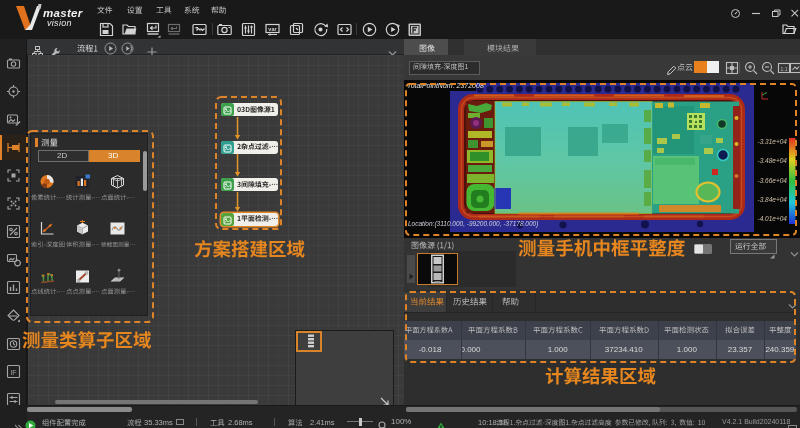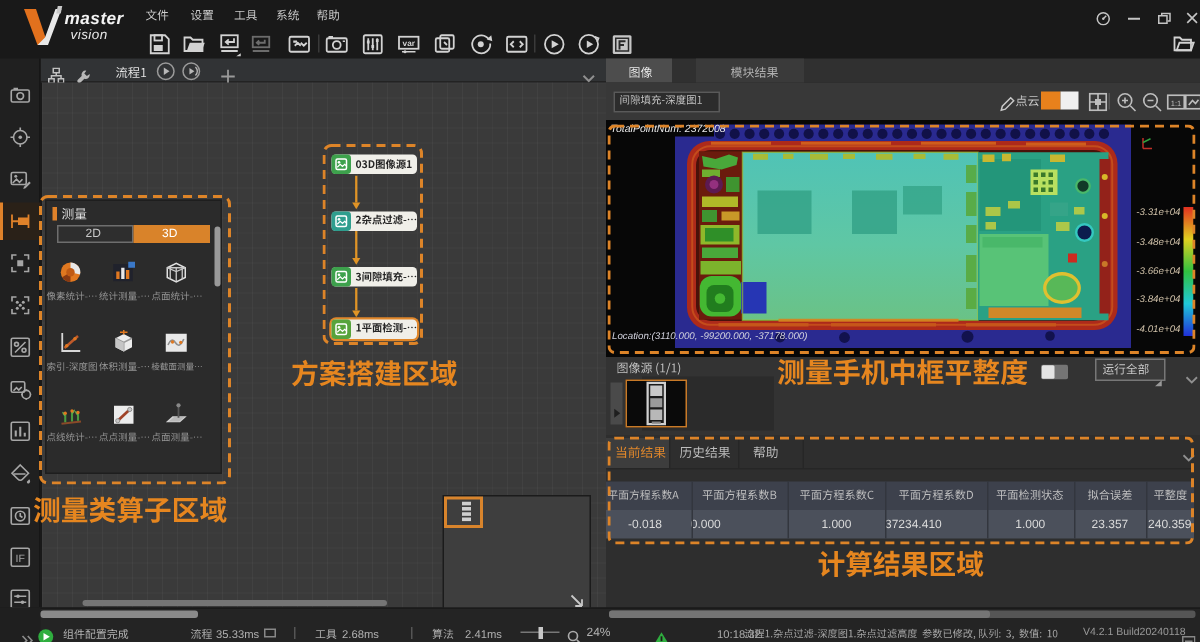--- a/index.html
+++ b/index.html
@@ -658,21 +658,21 @@
         <path transform="translate(1.0,7.7)" fill="#c2c2c2" d="M1.3 -4.7C1.6 -4.2 1.9 -3.4 2 -3L2.5 -3.2C2.4 -3.6 2.1 -4.3 1.8 -4.9ZM5.7 -4.9C5.5 -4.4 5.1 -3.6 4.8 -3.1L5.3 -3C5.6 -3.4 6 -4.1 6.3 -4.7ZM0.4 -2.6V-2H3.4V0.6H4V-2H7.1V-2.6H4V-5.2H6.7V-5.8H0.8V-5.2H3.4V-2.6Z M10.4 -2.5H12V-1.7H10.4ZM10.4 -3V-3.8H12V-3ZM10.4 -1.2H12V-0.3H10.4ZM7.9 -5.8V-5.3H10.8C10.8 -5 10.7 -4.6 10.6 -4.3H8.3V0.6H8.8V0.2H13.6V0.6H14.2V-4.3H11.2L11.5 -5.3H14.6V-5.8ZM8.8 -0.3V-3.8H9.9V-0.3ZM13.6 -0.3H12.5V-3.8H13.6Z M18.3 -6.1C18.5 -5.8 18.7 -5.3 18.8 -5H15.5V-4.5H17.6C17.5 -2.7 17.3 -0.8 15.3 0.2C15.5 0.3 15.7 0.5 15.8 0.6C17.2 -0.1 17.7 -1.4 18 -2.7H20.7C20.6 -1 20.4 -0.3 20.2 -0.1C20.1 -0 20 0 19.8 0C19.6 0 19.1 -0 18.6 -0.1C18.7 0.1 18.7 0.3 18.8 0.5C19.3 0.5 19.8 0.5 20 0.5C20.3 0.5 20.5 0.4 20.7 0.3C21 -0 21.1 -0.9 21.3 -3C21.3 -3.1 21.3 -3.3 21.3 -3.3H18.1C18.1 -3.7 18.1 -4.1 18.2 -4.5H22V-5H18.9L19.4 -5.2C19.3 -5.5 19.1 -6 18.8 -6.3Z M26.5 -5.5H28.8V-4.1H26.5ZM26 -6V-3.6H29.3V-6ZM25.9 -1.6V-1.1H27.3V-0.1H25.4V0.4H29.7V-0.1H27.9V-1.1H29.4V-1.6H27.9V-2.5H29.6V-3H25.7V-2.5H27.3V-1.6ZM25.2 -6.2C24.7 -5.9 23.7 -5.7 22.8 -5.6C22.9 -5.5 23 -5.3 23 -5.2C23.3 -5.2 23.7 -5.3 24.1 -5.3V-4.2H22.9V-3.7H24C23.7 -2.8 23.2 -1.8 22.7 -1.3C22.8 -1.2 22.9 -0.9 23 -0.8C23.4 -1.2 23.8 -2 24.1 -2.7V0.6H24.6V-2.6C24.9 -2.3 25.2 -1.9 25.3 -1.7L25.7 -2.2C25.5 -2.3 24.9 -3 24.6 -3.2V-3.7H25.6V-4.2H24.6V-5.5C25 -5.5 25.3 -5.6 25.6 -5.8Z M32.1 -1.7C31.7 -1.1 31.1 -0.6 30.5 -0.2C30.7 -0.1 30.9 0 31 0.1C31.6 -0.3 32.3 -0.9 32.7 -1.5ZM34.8 -1.4C35.4 -0.9 36.2 -0.3 36.5 0.2L37 -0.2C36.6 -0.6 35.8 -1.3 35.2 -1.7ZM35 -3.3C35.2 -3.1 35.4 -2.9 35.6 -2.7L32.3 -2.5C33.4 -3.1 34.6 -3.8 35.7 -4.6L35.2 -5C34.9 -4.6 34.4 -4.3 34 -4.1L32.2 -4C32.8 -4.4 33.3 -4.8 33.8 -5.4C34.8 -5.5 35.7 -5.6 36.4 -5.8L36 -6.2C34.8 -5.9 32.6 -5.7 30.8 -5.6C30.9 -5.5 30.9 -5.3 30.9 -5.2C31.6 -5.2 32.3 -5.2 33 -5.3C32.5 -4.8 32 -4.3 31.8 -4.2C31.5 -4 31.4 -3.9 31.2 -3.9C31.3 -3.8 31.4 -3.5 31.4 -3.4C31.5 -3.5 31.8 -3.5 33.3 -3.6C32.6 -3.2 32.1 -2.9 31.8 -2.8C31.4 -2.5 31 -2.4 30.8 -2.4C30.9 -2.2 30.9 -1.9 31 -1.8C31.2 -1.9 31.5 -2 33.5 -2.1V-0.1C33.5 -0.1 33.5 -0 33.4 -0C33.3 -0 32.9 -0 32.4 -0C32.5 0.1 32.6 0.4 32.6 0.5C33.2 0.5 33.5 0.5 33.8 0.4C34 0.3 34.1 0.2 34.1 -0.1V-2.2L36 -2.3C36.2 -2 36.4 -1.8 36.5 -1.6L36.9 -1.9C36.6 -2.3 36 -3 35.4 -3.6Z M40.8 -6.2C40.7 -5.9 40.4 -5.4 40.3 -5.2L40.6 -5C40.8 -5.2 41.1 -5.6 41.3 -5.9ZM38.2 -5.9C38.4 -5.6 38.6 -5.2 38.6 -5L39.1 -5.1C39 -5.4 38.8 -5.8 38.6 -6.1ZM40.6 -1.9C40.4 -1.6 40.2 -1.2 39.9 -0.9C39.6 -1.1 39.3 -1.2 39 -1.3C39.1 -1.5 39.2 -1.7 39.4 -1.9ZM38.3 -1.1C38.7 -1 39.1 -0.8 39.5 -0.6C39 -0.3 38.4 -0 37.8 0.1C37.9 0.2 38 0.4 38.1 0.5C38.8 0.4 39.4 0.1 39.9 -0.4C40.2 -0.2 40.4 -0.1 40.6 0L41 -0.3C40.8 -0.4 40.6 -0.6 40.3 -0.7C40.7 -1.1 41 -1.7 41.2 -2.3L40.9 -2.4L40.8 -2.4H39.6L39.8 -2.8L39.2 -2.9C39.2 -2.8 39.1 -2.6 39 -2.4H38V-1.9H38.8C38.7 -1.6 38.5 -1.4 38.3 -1.1ZM39.4 -6.3V-4.9H37.9V-4.4H39.3C38.9 -4 38.3 -3.5 37.8 -3.3C37.9 -3.2 38 -3 38.1 -2.8C38.6 -3.1 39.1 -3.5 39.4 -3.9V-3H40V-4C40.3 -3.8 40.8 -3.4 41 -3.3L41.3 -3.7C41.1 -3.8 40.4 -4.2 40.1 -4.4H41.5V-4.9H40V-6.3ZM42.2 -6.2C42 -4.9 41.7 -3.7 41.1 -2.9C41.2 -2.8 41.4 -2.6 41.5 -2.5C41.7 -2.8 41.9 -3.1 42 -3.5C42.2 -2.8 42.4 -2.1 42.7 -1.5C42.3 -0.8 41.7 -0.2 40.9 0.2C41 0.3 41.1 0.5 41.2 0.6C42 0.2 42.5 -0.3 43 -1C43.4 -0.3 43.8 0.2 44.4 0.5C44.5 0.4 44.7 0.2 44.8 0.1C44.2 -0.2 43.7 -0.8 43.3 -1.5C43.7 -2.3 43.9 -3.2 44.1 -4.3H44.6V-4.8H42.5C42.6 -5.3 42.7 -5.7 42.7 -6.2ZM43.6 -4.3C43.4 -3.5 43.3 -2.7 43 -2.1C42.7 -2.7 42.5 -3.5 42.4 -4.3Z M47.8 0.1C48.5 0.1 49.1 -0.2 49.5 -0.7L49.1 -1.1C48.8 -0.7 48.4 -0.5 47.9 -0.5C46.8 -0.5 46.1 -1.4 46.1 -2.8C46.1 -4.1 46.8 -5 47.9 -5C48.4 -5 48.7 -4.8 49 -4.5L49.4 -4.9C49.1 -5.3 48.5 -5.6 47.9 -5.6C46.5 -5.6 45.4 -4.5 45.4 -2.7C45.4 -1 46.5 0.1 47.8 0.1Z"></path>
       </svg>
     </div>
 <div class="abs" style="left:525.3px;top:344.5px;width:64.70000000000005px;text-align:center;font-size:8px;color:#dadada">1.000</div>
 <div class="abs" style="left:525.3px;top:320.5px;width:1px;height:38px;background:#33363e"></div>
 <div class="abs" style="left:590px;top:324.5px;width:67.5px;line-height:0;font-size:0;display:flex;justify-content:center;overflow:hidden">
       <svg style="" width="52.2" height="9.6" viewBox="0 0 52.2 9.6">
         <path transform="translate(1.0,7.7)" fill="#c2c2c2" d="M1.3 -4.7C1.6 -4.2 1.9 -3.4 2 -3L2.5 -3.2C2.4 -3.6 2.1 -4.3 1.8 -4.9ZM5.7 -4.9C5.5 -4.4 5.1 -3.6 4.8 -3.1L5.3 -3C5.6 -3.4 6 -4.1 6.3 -4.7ZM0.4 -2.6V-2H3.4V0.6H4V-2H7.1V-2.6H4V-5.2H6.7V-5.8H0.8V-5.2H3.4V-2.6Z M10.4 -2.5H12V-1.7H10.4ZM10.4 -3V-3.8H12V-3ZM10.4 -1.2H12V-0.3H10.4ZM7.9 -5.8V-5.3H10.8C10.8 -5 10.7 -4.6 10.6 -4.3H8.3V0.6H8.8V0.2H13.6V0.6H14.2V-4.3H11.2L11.5 -5.3H14.6V-5.8ZM8.8 -0.3V-3.8H9.9V-0.3ZM13.6 -0.3H12.5V-3.8H13.6Z M18.3 -6.1C18.5 -5.8 18.7 -5.3 18.8 -5H15.5V-4.5H17.6C17.5 -2.7 17.3 -0.8 15.3 0.2C15.5 0.3 15.7 0.5 15.8 0.6C17.2 -0.1 17.7 -1.4 18 -2.7H20.7C20.6 -1 20.4 -0.3 20.2 -0.1C20.1 -0 20 0 19.8 0C19.6 0 19.1 -0 18.6 -0.1C18.7 0.1 18.7 0.3 18.8 0.5C19.3 0.5 19.8 0.5 20 0.5C20.3 0.5 20.5 0.4 20.7 0.3C21 -0 21.1 -0.9 21.3 -3C21.3 -3.1 21.3 -3.3 21.3 -3.3H18.1C18.1 -3.7 18.1 -4.1 18.2 -4.5H22V-5H18.9L19.4 -5.2C19.3 -5.5 19.1 -6 18.8 -6.3Z M26.5 -5.5H28.8V-4.1H26.5ZM26 -6V-3.6H29.3V-6ZM25.9 -1.6V-1.1H27.3V-0.1H25.4V0.4H29.7V-0.1H27.9V-1.1H29.4V-1.6H27.9V-2.5H29.6V-3H25.7V-2.5H27.3V-1.6ZM25.2 -6.2C24.7 -5.9 23.7 -5.7 22.8 -5.6C22.9 -5.5 23 -5.3 23 -5.2C23.3 -5.2 23.7 -5.3 24.1 -5.3V-4.2H22.9V-3.7H24C23.7 -2.8 23.2 -1.8 22.7 -1.3C22.8 -1.2 22.9 -0.9 23 -0.8C23.4 -1.2 23.8 -2 24.1 -2.7V0.6H24.6V-2.6C24.9 -2.3 25.2 -1.9 25.3 -1.7L25.7 -2.2C25.5 -2.3 24.9 -3 24.6 -3.2V-3.7H25.6V-4.2H24.6V-5.5C25 -5.5 25.3 -5.6 25.6 -5.8Z M32.1 -1.7C31.7 -1.1 31.1 -0.6 30.5 -0.2C30.7 -0.1 30.9 0 31 0.1C31.6 -0.3 32.3 -0.9 32.7 -1.5ZM34.8 -1.4C35.4 -0.9 36.2 -0.3 36.5 0.2L37 -0.2C36.6 -0.6 35.8 -1.3 35.2 -1.7ZM35 -3.3C35.2 -3.1 35.4 -2.9 35.6 -2.7L32.3 -2.5C33.4 -3.1 34.6 -3.8 35.7 -4.6L35.2 -5C34.9 -4.6 34.4 -4.3 34 -4.1L32.2 -4C32.8 -4.4 33.3 -4.8 33.8 -5.4C34.8 -5.5 35.7 -5.6 36.4 -5.8L36 -6.2C34.8 -5.9 32.6 -5.7 30.8 -5.6C30.9 -5.5 30.9 -5.3 30.9 -5.2C31.6 -5.2 32.3 -5.2 33 -5.3C32.5 -4.8 32 -4.3 31.8 -4.2C31.5 -4 31.4 -3.9 31.2 -3.9C31.3 -3.8 31.4 -3.5 31.4 -3.4C31.5 -3.5 31.8 -3.5 33.3 -3.6C32.6 -3.2 32.1 -2.9 31.8 -2.8C31.4 -2.5 31 -2.4 30.8 -2.4C30.9 -2.2 30.9 -1.9 31 -1.8C31.2 -1.9 31.5 -2 33.5 -2.1V-0.1C33.5 -0.1 33.5 -0 33.4 -0C33.3 -0 32.9 -0 32.4 -0C32.5 0.1 32.6 0.4 32.6 0.5C33.2 0.5 33.5 0.5 33.8 0.4C34 0.3 34.1 0.2 34.1 -0.1V-2.2L36 -2.3C36.2 -2 36.4 -1.8 36.5 -1.6L36.9 -1.9C36.6 -2.3 36 -3 35.4 -3.6Z M40.8 -6.2C40.7 -5.9 40.4 -5.4 40.3 -5.2L40.6 -5C40.8 -5.2 41.1 -5.6 41.3 -5.9ZM38.2 -5.9C38.4 -5.6 38.6 -5.2 38.6 -5L39.1 -5.1C39 -5.4 38.8 -5.8 38.6 -6.1ZM40.6 -1.9C40.4 -1.6 40.2 -1.2 39.9 -0.9C39.6 -1.1 39.3 -1.2 39 -1.3C39.1 -1.5 39.2 -1.7 39.4 -1.9ZM38.3 -1.1C38.7 -1 39.1 -0.8 39.5 -0.6C39 -0.3 38.4 -0 37.8 0.1C37.9 0.2 38 0.4 38.1 0.5C38.8 0.4 39.4 0.1 39.9 -0.4C40.2 -0.2 40.4 -0.1 40.6 0L41 -0.3C40.8 -0.4 40.6 -0.6 40.3 -0.7C40.7 -1.1 41 -1.7 41.2 -2.3L40.9 -2.4L40.8 -2.4H39.6L39.8 -2.8L39.2 -2.9C39.2 -2.8 39.1 -2.6 39 -2.4H38V-1.9H38.8C38.7 -1.6 38.5 -1.4 38.3 -1.1ZM39.4 -6.3V-4.9H37.9V-4.4H39.3C38.9 -4 38.3 -3.5 37.8 -3.3C37.9 -3.2 38 -3 38.1 -2.8C38.6 -3.1 39.1 -3.5 39.4 -3.9V-3H40V-4C40.3 -3.8 40.8 -3.4 41 -3.3L41.3 -3.7C41.1 -3.8 40.4 -4.2 40.1 -4.4H41.5V-4.9H40V-6.3ZM42.2 -6.2C42 -4.9 41.7 -3.7 41.1 -2.9C41.2 -2.8 41.4 -2.6 41.5 -2.5C41.7 -2.8 41.9 -3.1 42 -3.5C42.2 -2.8 42.4 -2.1 42.7 -1.5C42.3 -0.8 41.7 -0.2 40.9 0.2C41 0.3 41.1 0.5 41.2 0.6C42 0.2 42.5 -0.3 43 -1C43.4 -0.3 43.8 0.2 44.4 0.5C44.5 0.4 44.7 0.2 44.8 0.1C44.2 -0.2 43.7 -0.8 43.3 -1.5C43.7 -2.3 43.9 -3.2 44.1 -4.3H44.6V-4.8H42.5C42.6 -5.3 42.7 -5.7 42.7 -6.2ZM43.6 -4.3C43.4 -3.5 43.3 -2.7 43 -2.1C42.7 -2.7 42.5 -3.5 42.4 -4.3Z M45.8 0H47.2C48.8 0 49.7 -1 49.7 -2.8C49.7 -4.5 48.8 -5.5 47.1 -5.5H45.8ZM46.4 -0.6V-4.9H47.1C48.4 -4.9 49 -4.2 49 -2.8C49 -1.4 48.4 -0.6 47.1 -0.6Z"></path>
       </svg>
     </div>
-<div class="abs" style="left:590px;top:344.5px;width:67.5px;text-align:left;font-size:8px;color:#dadada">37234.410</div>
+<div class="abs" style="left:590px;top:344.5px;width:67.5px;text-align:center;font-size:8px;color:#dadada">37234.410</div>
 <div class="abs" style="left:590.0px;top:320.5px;width:1px;height:38px;background:#33363e"></div>
 <div class="abs" style="left:657.5px;top:324.5px;width:58.700000000000045px;line-height:0;font-size:0;display:flex;justify-content:center;overflow:hidden">
       <svg style="" width="47.0" height="9.6" viewBox="0 0 47.0 9.6">
         <path transform="translate(1.0,7.7)" fill="#c2c2c2" d="M1.3 -4.7C1.6 -4.2 1.9 -3.4 2 -3L2.5 -3.2C2.4 -3.6 2.1 -4.3 1.8 -4.9ZM5.7 -4.9C5.5 -4.4 5.1 -3.6 4.8 -3.1L5.3 -3C5.6 -3.4 6 -4.1 6.3 -4.7ZM0.4 -2.6V-2H3.4V0.6H4V-2H7.1V-2.6H4V-5.2H6.7V-5.8H0.8V-5.2H3.4V-2.6Z M10.4 -2.5H12V-1.7H10.4ZM10.4 -3V-3.8H12V-3ZM10.4 -1.2H12V-0.3H10.4ZM7.9 -5.8V-5.3H10.8C10.8 -5 10.7 -4.6 10.6 -4.3H8.3V0.6H8.8V0.2H13.6V0.6H14.2V-4.3H11.2L11.5 -5.3H14.6V-5.8ZM8.8 -0.3V-3.8H9.9V-0.3ZM13.6 -0.3H12.5V-3.8H13.6Z M18.5 -4V-3.5H21.1V-4ZM18 -2.7C18.2 -2.1 18.4 -1.3 18.5 -0.8L18.9 -1C18.9 -1.5 18.6 -2.2 18.4 -2.8ZM19.4 -2.9C19.6 -2.3 19.7 -1.6 19.7 -1.1L20.2 -1.1C20.2 -1.6 20 -2.4 19.9 -2.9ZM16.3 -6.3V-4.9H15.4V-4.3H16.3C16.1 -3.4 15.7 -2.2 15.2 -1.6C15.3 -1.4 15.5 -1.2 15.5 -1C15.8 -1.5 16.1 -2.2 16.3 -3V0.6H16.9V-3.3C17.1 -2.9 17.3 -2.5 17.4 -2.3L17.7 -2.7C17.6 -2.9 17 -3.8 16.9 -4V-4.3H17.6V-4.9H16.9V-6.3ZM19.7 -6.4C19.2 -5.3 18.3 -4.3 17.3 -3.8C17.4 -3.7 17.6 -3.4 17.7 -3.3C18.4 -3.8 19.2 -4.6 19.8 -5.4C20.3 -4.7 21.2 -3.9 22 -3.4C22 -3.5 22.1 -3.8 22.2 -3.9C21.5 -4.3 20.5 -5.2 20 -5.9L20.2 -6.2ZM17.6 -0.3V0.2H22V-0.3H20.7C21 -1 21.5 -2 21.8 -2.8L21.3 -2.9C21.1 -2.1 20.6 -1 20.2 -0.3Z M26.1 -0.7C26.5 -0.3 27 0.2 27.2 0.5L27.5 0.3C27.3 -0 26.9 -0.5 26.5 -0.9ZM24.8 -5.9V-1.2H25.3V-5.4H26.9V-1.2H27.4V-5.9ZM29 -6.2V-0.1C29 0.1 29 0.1 28.9 0.1C28.7 0.1 28.4 0.1 28 0.1C28.1 0.2 28.1 0.4 28.2 0.6C28.7 0.6 29 0.6 29.2 0.5C29.4 0.4 29.5 0.3 29.5 -0.1V-6.2ZM28 -5.6V-1.1H28.4V-5.6ZM25.8 -4.9V-2.2C25.8 -1.3 25.7 -0.4 24.4 0.2C24.5 0.3 24.7 0.5 24.7 0.6C26.1 -0.1 26.3 -1.2 26.3 -2.2V-4.9ZM23.1 -5.8C23.5 -5.6 24.1 -5.2 24.3 -5L24.7 -5.4C24.4 -5.7 23.9 -6 23.4 -6.2ZM22.8 -3.8C23.2 -3.6 23.7 -3.2 24 -3L24.4 -3.4C24.1 -3.7 23.5 -4 23.1 -4.2ZM22.9 0.2 23.4 0.5C23.8 -0.2 24.1 -1.1 24.4 -1.9L24 -2.2C23.7 -1.3 23.2 -0.4 22.9 0.2Z M35.6 -5.8C35.9 -5.4 36.3 -4.8 36.5 -4.5L36.9 -4.8C36.7 -5.1 36.3 -5.6 36 -6ZM30.4 -5.1C30.7 -4.6 31.1 -4 31.3 -3.6L31.8 -4C31.6 -4.3 31.2 -4.9 30.8 -5.3ZM34.4 -6.3V-4.5L34.4 -4.1H32.7V-3.5H34.4C34.3 -2.3 33.8 -0.9 32.5 0.2C32.6 0.3 32.8 0.5 32.9 0.6C34 -0.4 34.6 -1.5 34.8 -2.6C35.2 -1.2 35.9 -0 36.9 0.6C37 0.4 37.2 0.2 37.3 0.1C36.1 -0.5 35.4 -1.9 35.1 -3.5H37.1V-4.1H35L35 -4.5V-6.3ZM30.2 -1.5 30.6 -1C31 -1.3 31.4 -1.8 31.9 -2.2V0.6H32.4V-6.3H31.9V-2.9C31.3 -2.3 30.6 -1.8 30.2 -1.5Z M40.4 -3.1C40.8 -2.8 41.3 -2.4 41.6 -2.1L42.1 -2.5C41.8 -2.8 41.3 -3.1 40.8 -3.4ZM39.5 -1.8V-0.3C39.5 0.3 39.8 0.4 40.6 0.4C40.8 0.4 42.2 0.4 42.4 0.4C43.1 0.4 43.3 0.2 43.4 -0.7C43.2 -0.8 43 -0.9 42.8 -1C42.8 -0.2 42.7 -0.1 42.3 -0.1C42 -0.1 40.9 -0.1 40.6 -0.1C40.2 -0.1 40.1 -0.1 40.1 -0.3V-1.8ZM40.6 -2C41 -1.6 41.5 -1 41.8 -0.7L42.2 -1C42 -1.3 41.4 -1.9 41 -2.2ZM43.1 -1.8C43.5 -1.1 43.9 -0.3 44 0.3L44.5 0.1C44.4 -0.5 44 -1.3 43.6 -1.9ZM38.7 -1.8C38.5 -1.2 38.2 -0.4 37.9 0L38.4 0.3C38.7 -0.2 39 -1 39.2 -1.6ZM41 -6.3C41 -6 40.9 -5.6 40.8 -5.2H37.9V-4.7H40.7C40.3 -3.7 39.6 -2.9 37.8 -2.5C38 -2.4 38.1 -2.2 38.2 -2C40.1 -2.5 40.9 -3.5 41.3 -4.7C41.8 -3.4 42.8 -2.5 44.3 -2.1C44.4 -2.2 44.5 -2.4 44.7 -2.6C43.3 -2.9 42.4 -3.6 41.9 -4.7H44.6V-5.2H41.4C41.5 -5.6 41.5 -6 41.6 -6.3Z"></path>
       </svg>
     </div>
 <div class="abs" style="left:657.5px;top:344.5px;width:58.700000000000045px;text-align:center;font-size:8px;color:#dadada">1.000</div>
 <div class="abs" style="left:657.5px;top:320.5px;width:1px;height:38px;background:#33363e"></div>
 <div class="abs" style="left:716.2px;top:324.5px;width:47.5px;line-height:0;font-size:0;display:flex;justify-content:center;overflow:hidden">
       <svg style="" width="32.0" height="9.6" viewBox="0 0 32.0 9.6">
@@ -723,21 +723,21 @@
 <div style="position:absolute;left:287px;top:417.8px;line-height:0;font-size:0;"><svg style="" width="16.6" height="9.3" viewBox="0 0 16.6 9.3">
         <path transform="translate(1.0,7.4)" fill="#b0b0b0" d="M1.8 -3.3H5.6V-2.9H1.8ZM1.8 -2.6H5.6V-2.1H1.8ZM1.8 -4.1H5.6V-3.7H1.8ZM4.2 -6.2C4 -5.6 3.6 -5.1 3.2 -4.7C3.3 -4.7 3.5 -4.6 3.6 -4.5H2.2L2.6 -4.6C2.5 -4.8 2.4 -5 2.3 -5.1H3.6V-5.6H1.6C1.7 -5.7 1.8 -5.9 1.8 -6L1.3 -6.2C1.1 -5.6 0.7 -5 0.3 -4.7C0.4 -4.6 0.6 -4.4 0.7 -4.4C0.9 -4.6 1.2 -4.8 1.4 -5.1H1.7C1.9 -4.9 2 -4.7 2.1 -4.5H1.3V-1.7H2.3V-1.3L2.3 -1.1H0.4V-0.7H2.1C1.9 -0.4 1.4 -0 0.5 0.2C0.6 0.3 0.8 0.5 0.9 0.6C2 0.3 2.5 -0.2 2.7 -0.7H4.7V0.6H5.2V-0.7H6.9V-1.1H5.2V-1.7H6.1V-4.5H5.4L5.8 -4.7C5.7 -4.8 5.6 -5 5.5 -5.1H6.9V-5.6H4.5C4.6 -5.7 4.7 -5.9 4.7 -6ZM4.7 -1.1H2.8L2.8 -1.3V-1.7H4.7ZM3.7 -4.5C3.9 -4.7 4.1 -4.9 4.3 -5.1H4.8C5 -4.9 5.2 -4.7 5.3 -4.5Z M8 -5.7C8.5 -5.4 9.1 -5.1 9.4 -4.8L9.7 -5.3C9.4 -5.5 8.8 -5.9 8.3 -6.1ZM7.6 -3.7C8.1 -3.5 8.7 -3.1 9 -2.9L9.3 -3.3C9 -3.6 8.4 -3.9 7.9 -4.1ZM7.9 0.1 8.3 0.5C8.7 -0.2 9.3 -1.1 9.6 -1.9L9.2 -2.2C8.8 -1.4 8.2 -0.4 7.9 0.1ZM10.1 0.3C10.3 0.2 10.6 0.2 13.4 -0.2C13.5 0.1 13.6 0.4 13.7 0.6L14.2 0.3C14 -0.2 13.4 -1.1 12.9 -1.8L12.4 -1.5C12.7 -1.3 12.9 -0.9 13.1 -0.6L10.8 -0.3C11.2 -1 11.7 -1.7 12.1 -2.5H14.1V-3H12.2V-4.4H13.8V-4.9H12.2V-6.1H11.7V-4.9H10.1V-4.4H11.7V-3H9.8V-2.5H11.4C11 -1.7 10.6 -0.9 10.4 -0.7C10.2 -0.4 10.1 -0.3 9.9 -0.2C10 -0.1 10.1 0.2 10.1 0.3Z"></path>
       </svg></div>
 <div class="abs" style="left:310px;top:417.5px;font-size:7.5px;color:#b0b0b0">2.41ms</div>
 <div class="abs" style="left:347px;top:420.5px;width:26px;height:1.5px;background:#777"></div>
 <div class="abs" style="left:358.5px;top:417.5px;width:3px;height:8px;background:#c8c8c8"></div>
 <div class="abs" style="left:378px;top:416.5px"><svg width="10" height="10" viewBox="0 0 10 10">
         <circle cx="4" cy="4" r="3" stroke="#aaa" fill="none" stroke-width="1.1"></circle>
         <path d="M6.5 6.5L9 9" stroke="#aaa" stroke-width="1.1"></path>
       </svg></div>
-<div class="abs" style="left:391px;top:417px;font-size:8px;color:#b0b0b0">24%</div>
+<div class="abs" style="left:391px;top:417px;font-size:8px;color:#b0b0b0">100%</div>
 <div class="abs" style="left:435px;top:417.5px"><svg width="12" height="10" viewBox="0 0 12 10">
         <polygon points="6,0.5 11.5,9.5 0.5,9.5" fill="#2fae3f"></polygon>
         <rect x="5.4" y="3.2" width="1.2" height="3.2" fill="#1a1a1a"></rect>
         <rect x="5.4" y="7.2" width="1.2" height="1.2" fill="#1a1a1a"></rect>
       </svg></div>
 <div class="abs" style="left:478px;top:417.5px;font-size:7.5px;color:#aaa">10:18:32</div>
 <div style="position:absolute;left:495px;top:417.8px;line-height:0;font-size:0;"><svg style="" width="211.5" height="8.7" viewBox="0 0 211.5 8.7">
         <path transform="translate(1.0,6.9)" fill="#a8a8a8" d="M3.9 -2.5V0.3H4.4V-2.5ZM2.7 -2.5V-1.8C2.7 -1.1 2.6 -0.4 1.8 0.2C1.9 0.3 2.1 0.4 2.2 0.5C3.1 -0.1 3.2 -1 3.2 -1.7V-2.5ZM5.1 -2.5V-0.3C5.1 0.1 5.2 0.2 5.3 0.3C5.4 0.4 5.5 0.4 5.6 0.4C5.7 0.4 5.9 0.4 6 0.4C6.1 0.4 6.2 0.4 6.3 0.4C6.4 0.3 6.5 0.2 6.5 0.1C6.5 -0 6.5 -0.4 6.6 -0.7C6.4 -0.7 6.3 -0.8 6.2 -0.9C6.2 -0.6 6.2 -0.3 6.2 -0.2C6.2 -0.1 6.1 -0 6.1 -0C6.1 0 6 0 5.9 0C5.9 0 5.8 0 5.8 0C5.7 0 5.7 0 5.7 -0C5.6 -0 5.6 -0.1 5.6 -0.3V-2.5ZM0.6 -5.3C1 -5 1.5 -4.7 1.7 -4.4L2 -4.8C1.8 -5 1.3 -5.4 0.9 -5.6ZM0.3 -3.4C0.7 -3.2 1.2 -2.9 1.5 -2.6L1.8 -3.1C1.5 -3.3 1 -3.6 0.5 -3.8ZM0.4 0.1 0.9 0.5C1.3 -0.2 1.7 -1 2.1 -1.7L1.7 -2.1C1.3 -1.3 0.8 -0.4 0.4 0.1ZM3.8 -5.6C3.9 -5.4 4 -5.1 4.1 -4.8H2.2V-4.4H3.5C3.2 -4 2.8 -3.5 2.7 -3.4C2.6 -3.3 2.4 -3.2 2.2 -3.2C2.3 -3.1 2.4 -2.8 2.4 -2.7C2.6 -2.8 2.9 -2.8 5.7 -3C5.8 -2.8 5.9 -2.7 6 -2.5L6.4 -2.8C6.2 -3.2 5.7 -3.8 5.2 -4.3L4.9 -4C5 -3.8 5.2 -3.6 5.4 -3.4L3.2 -3.3C3.5 -3.6 3.8 -4 4.1 -4.4H6.4V-4.8H4.6C4.5 -5.1 4.4 -5.4 4.3 -5.7Z M10.4 -5H12.5V-3.7H10.4ZM9.9 -5.4V-3.3H13V-5.4ZM9.8 -1.4V-1H11.2V-0.1H9.4V0.4H13.3V-0.1H11.7V-1H13V-1.4H11.7V-2.2H13.2V-2.7H9.7V-2.2H11.2V-1.4ZM9.3 -5.6C8.8 -5.4 7.9 -5.2 7.1 -5.1C7.2 -5 7.2 -4.8 7.2 -4.7C7.6 -4.7 7.9 -4.8 8.2 -4.8V-3.8H7.1V-3.3H8.2C7.9 -2.5 7.4 -1.7 7 -1.2C7.1 -1 7.2 -0.8 7.3 -0.7C7.6 -1.1 8 -1.8 8.2 -2.5V0.5H8.7V-2.4C9 -2.1 9.2 -1.7 9.4 -1.6L9.7 -2C9.5 -2.1 8.9 -2.7 8.7 -2.9V-3.3H9.6V-3.8H8.7V-5C9.1 -5 9.4 -5.1 9.6 -5.2Z M14.2 0H16.9V-0.5H15.9V-5H15.5C15.2 -4.8 14.9 -4.7 14.4 -4.6V-4.2H15.3V-0.5H14.2Z M18.3 0.1C18.6 0.1 18.8 -0.1 18.8 -0.4C18.8 -0.7 18.6 -0.9 18.3 -0.9C18.1 -0.9 17.9 -0.7 17.9 -0.4C17.9 -0.1 18.1 0.1 18.3 0.1Z M21.1 -1.4C20.7 -0.9 20.2 -0.5 19.7 -0.2C19.8 -0.1 20 0.1 20.1 0.2C20.6 -0.2 21.2 -0.7 21.6 -1.3ZM23.6 -1.2C24.1 -0.8 24.6 -0.3 24.9 0.1L25.4 -0.1C25.1 -0.5 24.5 -1.1 24 -1.4ZM21.9 -5.7C21.9 -5.4 21.8 -5.2 21.8 -4.9H20V-4.4H21.6C21.3 -3.8 20.7 -3.3 19.6 -3C19.7 -2.9 19.8 -2.7 19.9 -2.6C21.2 -2.9 21.8 -3.6 22.1 -4.4H23.7V-3.5C23.7 -2.9 23.8 -2.8 24.3 -2.8C24.4 -2.8 25 -2.8 25.1 -2.8C25.5 -2.8 25.7 -3 25.7 -3.9C25.6 -3.9 25.4 -4 25.3 -4.1C25.3 -3.4 25.2 -3.3 25 -3.3C24.9 -3.3 24.5 -3.3 24.4 -3.3C24.2 -3.3 24.2 -3.3 24.2 -3.5V-4.9H22.3C22.3 -5.2 22.4 -5.4 22.4 -5.7ZM19.7 -2.3V-1.8H22.4V-0.1C22.4 0 22.3 0 22.2 0C22.1 0.1 21.7 0.1 21.4 0C21.4 0.2 21.5 0.4 21.5 0.5C22.1 0.5 22.4 0.5 22.6 0.4C22.8 0.4 22.9 0.2 22.9 -0.1V-1.8H25.6V-2.3H22.9V-2.9H22.4V-2.3Z M27.7 -3.2H31.2V-1.9H27.7ZM28.4 -0.9C28.5 -0.4 28.5 0.1 28.5 0.5L29 0.4C29 0.1 29 -0.5 28.9 -0.9ZM29.8 -0.9C30 -0.4 30.2 0.1 30.3 0.5L30.8 0.3C30.7 0 30.5 -0.6 30.2 -1ZM31.2 -0.9C31.5 -0.5 31.9 0.1 32 0.5L32.5 0.3C32.4 -0.1 32 -0.7 31.6 -1.1ZM27.3 -1.1C27.1 -0.6 26.7 0 26.3 0.3L26.8 0.5C27.2 0.2 27.5 -0.4 27.8 -0.9ZM27.2 -3.6V-1.5H31.7V-3.6H29.7V-4.5H32.3V-5H29.7V-5.7H29.2V-3.6Z M33.4 -5.3C33.8 -4.9 34.2 -4.4 34.4 -4.1L34.8 -4.4C34.6 -4.7 34.2 -5.2 33.8 -5.5ZM35.5 -3.2C35.8 -2.8 36.2 -2.2 36.4 -1.9L36.8 -2.1C36.6 -2.5 36.2 -3.1 35.9 -3.5ZM34.6 -3.2H33.2V-2.7H34.1V-0.9C33.8 -0.8 33.5 -0.5 33.1 -0.1L33.5 0.4C33.8 -0.1 34.1 -0.5 34.4 -0.5C34.5 -0.5 34.7 -0.3 35 -0.1C35.5 0.2 36.1 0.3 36.9 0.3C37.6 0.3 38.8 0.3 39.3 0.2C39.3 0.1 39.4 -0.2 39.4 -0.3C38.8 -0.3 37.7 -0.2 36.9 -0.2C36.2 -0.2 35.6 -0.2 35.1 -0.5C34.9 -0.7 34.8 -0.8 34.6 -0.9ZM37.8 -5.7V-4.5H35.1V-4H37.8V-1.3C37.8 -1.2 37.7 -1.1 37.6 -1.1C37.4 -1.1 37 -1.1 36.5 -1.2C36.5 -1 36.6 -0.8 36.7 -0.6C37.3 -0.6 37.7 -0.6 37.9 -0.7C38.2 -0.8 38.3 -1 38.3 -1.3V-4H39.2V-4.5H38.3V-5.7Z M43.3 -1.3V-0.1C43.3 0.3 43.4 0.4 43.9 0.4C44 0.4 44.8 0.4 44.9 0.4C45.3 0.4 45.5 0.2 45.5 -0.5C45.4 -0.5 45.2 -0.6 45.1 -0.7C45.1 -0 45.1 0.1 44.8 0.1C44.7 0.1 44.1 0.1 44 0.1C43.7 0.1 43.7 0 43.7 -0.1V-1.3ZM42.7 -1.3C42.6 -0.9 42.4 -0.3 42.2 0.1L42.5 0.2C42.8 -0.1 42.9 -0.8 43.1 -1.2ZM43.9 -1.6C44.1 -1.3 44.4 -0.9 44.5 -0.6L44.9 -0.8C44.7 -1.1 44.4 -1.5 44.2 -1.8ZM45.1 -1.3C45.5 -0.9 45.8 -0.3 45.9 0.1L46.2 -0C46.1 -0.4 45.8 -1 45.5 -1.5ZM40.3 -5.2C40.6 -5 41.1 -4.6 41.3 -4.4L41.6 -4.7C41.4 -5 40.9 -5.3 40.6 -5.5ZM39.9 -3.4C40.3 -3.2 40.8 -2.9 41.1 -2.7L41.4 -3C41.1 -3.2 40.6 -3.5 40.2 -3.7ZM40.1 0.1 40.5 0.3C40.8 -0.3 41.2 -1.1 41.5 -1.8L41.1 -2C40.8 -1.3 40.4 -0.4 40.1 0.1ZM41.9 -4.4V-3C41.9 -2 41.8 -0.7 41.2 0.3C41.3 0.3 41.5 0.5 41.6 0.6C42.2 -0.5 42.4 -2 42.4 -3V-4H45.6C45.5 -3.8 45.4 -3.5 45.3 -3.4L45.7 -3.3C45.9 -3.5 46 -4 46.2 -4.4L45.9 -4.4L45.8 -4.4H44V-4.9H45.9V-5.2H44V-5.7H43.5V-4.4ZM43.3 -3.9V-3.3L42.6 -3.3L42.6 -2.9L43.3 -2.9V-2.7C43.3 -2.2 43.5 -2.1 44.1 -2.1C44.2 -2.1 45.1 -2.1 45.2 -2.1C45.7 -2.1 45.8 -2.3 45.9 -2.9C45.7 -2.9 45.6 -2.9 45.5 -3C45.4 -2.6 45.4 -2.5 45.2 -2.5C45 -2.5 44.3 -2.5 44.1 -2.5C43.8 -2.5 43.8 -2.5 43.8 -2.7V-3L45.1 -3.1L45 -3.5L43.8 -3.4V-3.9Z M46.8 -1.7H48.5V-2.1H46.8Z M51.1 -5.3V-4.1H51.5V-4.9H54.6V-4.1H55.1V-5.3ZM52.3 -4.4C52 -3.9 51.5 -3.5 51 -3.1C51.1 -3.1 51.3 -2.9 51.4 -2.8C51.9 -3.1 52.4 -3.7 52.7 -4.3ZM53.3 -4.2C53.8 -3.8 54.4 -3.2 54.6 -2.8L55 -3.1C54.7 -3.5 54.2 -4.1 53.7 -4.5ZM49.4 -5.2C49.8 -5.1 50.3 -4.7 50.5 -4.5L50.8 -5C50.5 -5.2 50 -5.5 49.7 -5.6ZM49.1 -3.4C49.5 -3.2 50 -2.9 50.3 -2.7L50.6 -3.1C50.3 -3.3 49.7 -3.6 49.3 -3.8ZM49.2 0.1 49.6 0.4C50 -0.2 50.4 -1 50.7 -1.8L50.3 -2.1C50 -1.3 49.6 -0.4 49.2 0.1ZM52.8 -3.2V-2.4H51V-2H52.5C52.1 -1.2 51.4 -0.6 50.6 -0.2C50.8 -0.1 50.9 0 51 0.2C51.7 -0.2 52.3 -0.9 52.8 -1.6V0.5H53.3V-1.7C53.7 -0.9 54.3 -0.2 54.9 0.2C55 0 55.2 -0.1 55.3 -0.3C54.6 -0.6 54 -1.3 53.6 -2H55.1V-2.4H53.3V-3.2Z M58.2 -4.4V-3.8H57.2V-3.4H58.2V-2.2H60.9V-3.4H62V-3.8H60.9V-4.4H60.4V-3.8H58.7V-4.4ZM60.4 -3.4V-2.6H58.7V-3.4ZM60.8 -1.4C60.5 -1 60.1 -0.7 59.6 -0.5C59.1 -0.8 58.7 -1 58.4 -1.4ZM57.2 -1.8V-1.4H58.1L57.9 -1.3C58.2 -0.9 58.6 -0.6 59 -0.3C58.4 -0.1 57.7 0 56.9 0.1C57 0.2 57.1 0.4 57.1 0.5C58 0.4 58.8 0.2 59.5 -0C60.2 0.3 61 0.4 61.9 0.5C61.9 0.4 62.1 0.2 62.2 0.1C61.4 0 60.7 -0.1 60.1 -0.3C60.7 -0.6 61.2 -1.1 61.5 -1.7L61.2 -1.8L61.1 -1.8ZM58.8 -5.6C58.9 -5.4 59 -5.2 59.1 -5H56.5V-3.2C56.5 -2.2 56.4 -0.7 55.9 0.3C56 0.4 56.2 0.5 56.3 0.5C56.9 -0.5 57 -2.1 57 -3.2V-4.6H62.1V-5H59.7C59.6 -5.3 59.5 -5.5 59.4 -5.7Z M65 -1.9C65.5 -1.8 66.2 -1.5 66.6 -1.4L66.8 -1.7C66.4 -1.9 65.7 -2.1 65.2 -2.2ZM64.3 -1C65.2 -0.9 66.4 -0.6 67.1 -0.4L67.3 -0.8C66.6 -1 65.4 -1.3 64.5 -1.4ZM63 -5.4V0.5H63.5V0.3H68.1V0.5H68.7V-5.4ZM63.5 -0.2V-5H68.1V-0.2ZM65.2 -4.8C64.9 -4.3 64.3 -3.7 63.7 -3.4C63.8 -3.3 64 -3.2 64.1 -3.1C64.3 -3.2 64.5 -3.4 64.7 -3.6C64.9 -3.3 65.2 -3.1 65.4 -3C64.9 -2.7 64.2 -2.5 63.6 -2.4C63.7 -2.3 63.8 -2.1 63.9 -1.9C64.5 -2.1 65.2 -2.3 65.9 -2.7C66.4 -2.4 67.1 -2.2 67.7 -2C67.8 -2.1 67.9 -2.3 68 -2.4C67.4 -2.5 66.8 -2.7 66.3 -2.9C66.8 -3.3 67.2 -3.7 67.5 -4.1L67.2 -4.3L67.1 -4.3H65.4C65.5 -4.4 65.6 -4.5 65.7 -4.7ZM65 -3.8 65 -3.9H66.8C66.6 -3.6 66.2 -3.4 65.9 -3.2C65.5 -3.4 65.2 -3.6 65 -3.8Z M69.8 0H72.6V-0.5H71.6V-5H71.1C70.8 -4.8 70.5 -4.7 70 -4.6V-4.2H70.9V-0.5H69.8Z M73.9 0.1C74.2 0.1 74.4 -0.1 74.4 -0.4C74.4 -0.7 74.2 -0.9 73.9 -0.9C73.7 -0.9 73.5 -0.7 73.5 -0.4C73.5 -0.1 73.7 0.1 73.9 0.1Z M76.7 -1.4C76.4 -0.9 75.8 -0.5 75.3 -0.2C75.4 -0.1 75.6 0.1 75.7 0.2C76.3 -0.2 76.8 -0.7 77.2 -1.3ZM79.2 -1.2C79.7 -0.8 80.3 -0.3 80.5 0.1L81 -0.1C80.7 -0.5 80.1 -1.1 79.6 -1.4ZM77.5 -5.7C77.5 -5.4 77.4 -5.2 77.4 -4.9H75.6V-4.4H77.2C76.9 -3.8 76.4 -3.3 75.2 -3C75.3 -2.9 75.4 -2.7 75.5 -2.6C76.8 -2.9 77.5 -3.6 77.8 -4.4H79.3V-3.5C79.3 -2.9 79.4 -2.8 80 -2.8C80.1 -2.8 80.6 -2.8 80.7 -2.8C81.2 -2.8 81.3 -3 81.4 -3.9C81.2 -3.9 81 -4 80.9 -4.1C80.9 -3.4 80.9 -3.3 80.7 -3.3C80.6 -3.3 80.1 -3.3 80 -3.3C79.8 -3.3 79.8 -3.3 79.8 -3.5V-4.9H77.9C78 -5.2 78 -5.4 78 -5.7ZM75.4 -2.3V-1.8H78V-0.1C78 0 78 0 77.8 0C77.7 0.1 77.4 0.1 77 0C77 0.2 77.1 0.4 77.2 0.5C77.7 0.5 78 0.5 78.2 0.4C78.5 0.4 78.5 0.2 78.5 -0.1V-1.8H81.2V-2.3H78.5V-2.9H78V-2.3Z M83.3 -3.2H86.9V-1.9H83.3ZM84 -0.9C84.1 -0.4 84.1 0.1 84.1 0.5L84.7 0.4C84.7 0.1 84.6 -0.5 84.5 -0.9ZM85.4 -0.9C85.6 -0.4 85.8 0.1 85.9 0.5L86.4 0.3C86.3 0 86.1 -0.6 85.9 -1ZM86.8 -0.9C87.1 -0.5 87.5 0.1 87.7 0.5L88.2 0.3C88 -0.1 87.6 -0.7 87.3 -1.1ZM82.9 -1.1C82.7 -0.6 82.3 0 82 0.3L82.4 0.5C82.8 0.2 83.2 -0.4 83.4 -0.9ZM82.8 -3.6V-1.5H87.4V-3.6H85.3V-4.5H87.9V-5H85.3V-5.7H84.8V-3.6Z M89 -5.3C89.4 -4.9 89.8 -4.4 90 -4.1L90.5 -4.4C90.2 -4.7 89.8 -5.2 89.4 -5.5ZM91.1 -3.2C91.4 -2.8 91.8 -2.2 92 -1.9L92.5 -2.1C92.3 -2.5 91.8 -3.1 91.5 -3.5ZM90.3 -3.2H88.8V-2.7H89.8V-0.9C89.5 -0.8 89.1 -0.5 88.7 -0.1L89.1 0.4C89.4 -0.1 89.8 -0.5 90 -0.5C90.2 -0.5 90.4 -0.3 90.7 -0.1C91.1 0.2 91.7 0.3 92.5 0.3C93.2 0.3 94.4 0.3 94.9 0.2C94.9 0.1 95 -0.2 95 -0.3C94.4 -0.3 93.4 -0.2 92.6 -0.2C91.8 -0.2 91.2 -0.2 90.8 -0.5C90.5 -0.7 90.4 -0.8 90.3 -0.9ZM93.4 -5.7V-4.5H90.7V-4H93.4V-1.3C93.4 -1.2 93.3 -1.1 93.2 -1.1C93.1 -1.1 92.6 -1.1 92.1 -1.2C92.2 -1 92.2 -0.8 92.3 -0.6C92.9 -0.6 93.3 -0.6 93.6 -0.7C93.8 -0.8 93.9 -1 93.9 -1.3V-4H94.8V-4.5H93.9V-5.7Z M98.9 -1.3V-0.1C98.9 0.3 99 0.4 99.6 0.4C99.7 0.4 100.4 0.4 100.5 0.4C101 0.4 101.1 0.2 101.1 -0.5C101 -0.5 100.8 -0.6 100.7 -0.7C100.7 -0 100.7 0.1 100.5 0.1C100.3 0.1 99.7 0.1 99.6 0.1C99.3 0.1 99.3 0 99.3 -0.1V-1.3ZM98.3 -1.3C98.2 -0.9 98 -0.3 97.8 0.1L98.2 0.2C98.4 -0.1 98.6 -0.8 98.7 -1.2ZM99.5 -1.6C99.7 -1.3 100 -0.9 100.2 -0.6L100.5 -0.8C100.4 -1.1 100.1 -1.5 99.8 -1.8ZM100.7 -1.3C101.1 -0.9 101.4 -0.3 101.5 0.1L101.9 -0C101.7 -0.4 101.4 -1 101.1 -1.5ZM95.9 -5.2C96.3 -5 96.7 -4.6 97 -4.4L97.3 -4.7C97 -5 96.6 -5.3 96.2 -5.5ZM95.6 -3.4C96 -3.2 96.4 -2.9 96.7 -2.7L97 -3C96.7 -3.2 96.2 -3.5 95.9 -3.7ZM95.7 0.1 96.2 0.3C96.5 -0.3 96.8 -1.1 97.1 -1.8L96.7 -2C96.4 -1.3 96 -0.4 95.7 0.1ZM97.5 -4.4V-3C97.5 -2 97.4 -0.7 96.8 0.3C96.9 0.3 97.1 0.5 97.2 0.6C97.9 -0.5 98 -2 98 -3V-4H101.2C101.1 -3.8 101.1 -3.5 101 -3.4L101.3 -3.3C101.5 -3.5 101.7 -4 101.8 -4.4L101.5 -4.4L101.4 -4.4H99.6V-4.9H101.5V-5.2H99.6V-5.7H99.1V-4.4ZM99 -3.9V-3.3L98.2 -3.3L98.3 -2.9L99 -2.9V-2.7C99 -2.2 99.1 -2.1 99.7 -2.1C99.9 -2.1 100.7 -2.1 100.8 -2.1C101.3 -2.1 101.4 -2.3 101.5 -2.9C101.4 -2.9 101.2 -2.9 101.1 -3C101.1 -2.6 101 -2.5 100.8 -2.5C100.6 -2.5 99.9 -2.5 99.8 -2.5C99.5 -2.5 99.4 -2.5 99.4 -2.7V-3L100.7 -3.1L100.7 -3.5L99.4 -3.4V-3.9Z M104 -3.8H107V-3.2H104ZM103.5 -4.2V-2.8H107.5V-4.2ZM105.1 -5.6 105.3 -5H102.5V-4.6H108.5V-5H105.8C105.8 -5.2 105.7 -5.5 105.6 -5.7ZM102.7 -2.4V0.5H103.2V-2H107.7V0C107.7 0.1 107.7 0.1 107.6 0.1C107.5 0.1 107.2 0.1 106.9 0.1C107 0.2 107.1 0.4 107.1 0.5C107.5 0.5 107.8 0.5 108 0.4C108.2 0.4 108.2 0.3 108.2 0V-2.4ZM104 -1.6V0.1H104.5V-0.2H106.9V-1.6ZM104.5 -1.2H106.4V-0.6H104.5Z M111.5 -4.4V-3.8H110.4V-3.4H111.5V-2.2H114.2V-3.4H115.3V-3.8H114.2V-4.4H113.7V-3.8H112V-4.4ZM113.7 -3.4V-2.6H112V-3.4ZM114 -1.4C113.7 -1 113.3 -0.7 112.8 -0.5C112.3 -0.8 111.9 -1 111.7 -1.4ZM110.5 -1.8V-1.4H111.4L111.2 -1.3C111.4 -0.9 111.8 -0.6 112.3 -0.3C111.6 -0.1 110.9 0 110.2 0.1C110.3 0.2 110.4 0.4 110.4 0.5C111.2 0.4 112.1 0.2 112.8 -0C113.5 0.3 114.3 0.4 115.1 0.5C115.2 0.4 115.3 0.2 115.4 0.1C114.7 0 114 -0.1 113.4 -0.3C114 -0.6 114.5 -1.1 114.8 -1.7L114.5 -1.8L114.4 -1.8ZM112.1 -5.6C112.2 -5.4 112.3 -5.2 112.4 -5H109.7V-3.2C109.7 -2.2 109.7 -0.7 109.1 0.3C109.3 0.4 109.5 0.5 109.6 0.5C110.2 -0.5 110.3 -2.1 110.3 -3.2V-4.6H115.3V-5H113C112.9 -5.3 112.7 -5.5 112.6 -5.7Z M122.5 -2.7C122 -2.4 121.1 -2.1 120.5 -1.9C120.6 -1.8 120.7 -1.7 120.8 -1.6C121.5 -1.8 122.3 -2.1 122.9 -2.5ZM123.1 -1.9C122.5 -1.5 121.3 -1.1 120.4 -1C120.5 -0.8 120.6 -0.7 120.7 -0.6C121.7 -0.8 122.8 -1.2 123.5 -1.7ZM123.9 -1.2C123.1 -0.5 121.6 -0.1 119.9 0.1C120 0.2 120.1 0.4 120.2 0.6C121.9 0.3 123.5 -0.1 124.4 -1ZM120 -4C120.1 -4.1 120.3 -4.1 121.5 -4.2C121.4 -3.9 121.3 -3.7 121.2 -3.5H119.1V-3.1H120.8C120.3 -2.5 119.7 -2 119 -1.7C119.1 -1.6 119.3 -1.4 119.4 -1.3C120.2 -1.7 120.9 -2.3 121.5 -3.1H122.9C123.4 -2.3 124.2 -1.7 125 -1.4C125 -1.5 125.2 -1.7 125.3 -1.8C124.6 -2 123.9 -2.5 123.4 -3.1H125.2V-3.5H121.7C121.9 -3.7 122 -4 122.1 -4.2L124 -4.3C124.1 -4.1 124.3 -4 124.4 -3.8L124.8 -4.1C124.4 -4.6 123.7 -5.1 123.1 -5.5L122.7 -5.2C122.9 -5.1 123.2 -4.9 123.5 -4.7L120.9 -4.6C121.3 -4.8 121.7 -5.1 122.1 -5.5L121.7 -5.7C121.2 -5.3 120.5 -4.8 120.3 -4.7C120.1 -4.6 119.9 -4.5 119.8 -4.5C119.9 -4.4 119.9 -4.1 120 -4Z M128.5 -5.6C128.4 -5.3 128.2 -4.9 128 -4.7L128.4 -4.5C128.5 -4.7 128.8 -5.1 129 -5.4ZM126.1 -5.4C126.3 -5.1 126.5 -4.7 126.6 -4.5L126.9 -4.7C126.9 -4.9 126.7 -5.3 126.5 -5.5ZM128.3 -1.8C128.2 -1.4 127.9 -1.1 127.7 -0.9C127.4 -1 127.2 -1.1 126.9 -1.2C127 -1.4 127.1 -1.6 127.2 -1.8ZM126.3 -1C126.6 -0.9 127 -0.7 127.3 -0.6C126.9 -0.3 126.4 -0 125.8 0.1C125.9 0.2 126 0.4 126.1 0.5C126.7 0.3 127.3 0.1 127.8 -0.3C128 -0.2 128.2 -0.1 128.3 0L128.7 -0.3C128.5 -0.4 128.3 -0.5 128.1 -0.6C128.4 -1 128.7 -1.5 128.9 -2.1L128.6 -2.2L128.5 -2.2H127.4L127.6 -2.5L127.1 -2.6C127.1 -2.5 127 -2.3 126.9 -2.2H126V-1.8H126.7C126.6 -1.5 126.4 -1.2 126.3 -1ZM127.3 -5.7V-4.4H125.9V-4H127.1C126.8 -3.6 126.3 -3.2 125.8 -3C125.9 -2.9 126 -2.7 126.1 -2.6C126.5 -2.8 126.9 -3.2 127.3 -3.6V-2.7H127.8V-3.7C128.1 -3.4 128.5 -3.1 128.7 -3L129 -3.3C128.8 -3.4 128.2 -3.8 127.9 -4H129.1V-4.4H127.8V-5.7ZM129.8 -5.7C129.6 -4.5 129.3 -3.3 128.8 -2.6C128.9 -2.5 129.1 -2.4 129.2 -2.3C129.4 -2.5 129.5 -2.8 129.7 -3.2C129.8 -2.5 130 -1.9 130.3 -1.4C129.9 -0.7 129.3 -0.2 128.6 0.1C128.7 0.3 128.8 0.5 128.9 0.6C129.6 0.2 130.1 -0.3 130.5 -0.9C130.8 -0.3 131.3 0.2 131.8 0.5C131.9 0.4 132 0.2 132.1 0.1C131.6 -0.2 131.1 -0.7 130.8 -1.3C131.1 -2 131.4 -2.9 131.5 -3.9H132V-4.4H130C130.1 -4.8 130.2 -5.2 130.3 -5.6ZM131 -3.9C130.9 -3.1 130.8 -2.5 130.5 -1.9C130.3 -2.5 130.1 -3.2 129.9 -3.9Z M133 -5.3V-4.8H137.4V-3H133.8V-4.1H133.3V-0.7C133.3 0.1 133.7 0.4 134.8 0.4C135 0.4 137.1 0.4 137.3 0.4C138.5 0.4 138.7 -0 138.8 -1.3C138.7 -1.3 138.4 -1.4 138.3 -1.5C138.2 -0.4 138.1 -0.1 137.3 -0.1C136.9 -0.1 135.1 -0.1 134.7 -0.1C134 -0.1 133.8 -0.3 133.8 -0.7V-2.5H137.4V-2.1H137.9V-5.3Z M143.9 -2.6C143.5 -2.3 142.8 -2 142.2 -1.8C142.3 -1.7 142.4 -1.6 142.5 -1.5C143.2 -1.7 143.9 -2 144.3 -2.5ZM144.5 -2C144.1 -1.5 143.2 -1.1 142.3 -0.9C142.4 -0.8 142.5 -0.6 142.6 -0.5C143.5 -0.8 144.4 -1.2 144.9 -1.8ZM145.2 -1.2C144.6 -0.5 143.3 -0.1 141.9 0.1C142 0.2 142.2 0.4 142.2 0.5C143.6 0.3 144.9 -0.2 145.6 -1ZM141.2 -3.8V-0.5H141.7V-3.8ZM142.9 -4.5H144.8C144.6 -4.2 144.2 -3.8 143.8 -3.6C143.4 -3.9 143.1 -4.2 142.9 -4.5ZM143 -5.7C142.7 -5 142.2 -4.3 141.7 -3.8C141.8 -3.8 142 -3.6 142 -3.5C142.2 -3.7 142.5 -3.9 142.7 -4.2C142.8 -3.9 143.1 -3.6 143.4 -3.4C142.9 -3.1 142.3 -2.9 141.7 -2.8C141.7 -2.7 141.9 -2.5 141.9 -2.4C142.6 -2.5 143.2 -2.7 143.8 -3.1C144.3 -2.8 144.8 -2.6 145.5 -2.4C145.5 -2.5 145.6 -2.7 145.7 -2.8C145.2 -2.9 144.7 -3.1 144.2 -3.3C144.8 -3.7 145.2 -4.2 145.4 -4.8L145.2 -5L145.1 -5H143.1C143.3 -5.2 143.4 -5.4 143.4 -5.6ZM140.7 -5.7C140.4 -4.6 139.9 -3.6 139.3 -2.9C139.4 -2.8 139.5 -2.5 139.5 -2.4C139.8 -2.6 140 -2.9 140.2 -3.3V0.5H140.7V-4.2C140.9 -4.6 141.1 -5.1 141.2 -5.5Z M150 -4H151.4C151.3 -3.1 151.1 -2.3 150.7 -1.7C150.4 -2.3 150.2 -3.1 150 -3.9ZM146.5 -5.2V-4.7H148.4V-3.3H146.5V-0.7C146.5 -0.4 146.4 -0.4 146.3 -0.3C146.4 -0.2 146.5 0.1 146.5 0.2C146.7 0.1 146.9 -0 148.9 -0.8C148.9 -0.9 148.9 -1.1 148.9 -1.3L147.1 -0.6V-2.8H148.9L148.8 -2.7C148.9 -2.7 149.1 -2.5 149.2 -2.4C149.4 -2.6 149.6 -2.9 149.7 -3.2C149.9 -2.5 150.1 -1.8 150.4 -1.2C150 -0.7 149.5 -0.2 148.8 0.1C148.9 0.2 149 0.4 149.1 0.6C149.8 0.2 150.3 -0.2 150.7 -0.8C151.1 -0.2 151.6 0.2 152.2 0.5C152.2 0.4 152.4 0.2 152.5 0.1C151.9 -0.2 151.4 -0.6 151 -1.2C151.5 -1.9 151.8 -2.9 152 -4H152.4V-4.5H150.2C150.3 -4.8 150.4 -5.2 150.5 -5.6L150 -5.7C149.8 -4.6 149.4 -3.5 148.9 -2.8V-5.2Z M153.2 1.3C153.9 1 154.2 0.5 154.2 -0.1C154.2 -0.6 154 -0.9 153.7 -0.9C153.5 -0.9 153.2 -0.7 153.2 -0.4C153.2 -0.1 153.5 0 153.7 0L153.8 0C153.8 0.4 153.5 0.7 153.1 0.9Z M156.8 -5.4V0.5H157.3V-5H158.4C158.2 -4.5 158 -3.9 157.8 -3.4C158.3 -2.9 158.5 -2.4 158.5 -2.1C158.5 -1.8 158.5 -1.7 158.3 -1.6C158.3 -1.6 158.2 -1.5 158.1 -1.5C158 -1.5 157.9 -1.5 157.7 -1.5C157.8 -1.4 157.8 -1.2 157.8 -1.1C158 -1.1 158.2 -1.1 158.3 -1.1C158.5 -1.1 158.6 -1.1 158.7 -1.2C158.9 -1.3 159 -1.6 159 -2C159 -2.4 158.9 -2.9 158.3 -3.5C158.6 -4 158.8 -4.7 159.1 -5.2L158.7 -5.5L158.6 -5.4ZM160.4 -5.7C160.4 -3.4 160.4 -1 158.5 0.2C158.6 0.3 158.8 0.4 158.9 0.6C159.9 -0.1 160.4 -1.1 160.7 -2.3C160.9 -1.3 161.4 -0.1 162.4 0.5C162.5 0.4 162.6 0.3 162.8 0.2C161.2 -0.8 160.9 -3 160.8 -3.6C160.9 -4.3 160.9 -5 160.9 -5.7Z M167.3 -4.9V-1.1H167.8V-4.9ZM168.7 -5.7V-0.1C168.7 -0 168.7 0 168.6 0C168.5 0 168.1 0 167.7 0C167.8 0.2 167.9 0.4 167.9 0.5C168.4 0.5 168.7 0.5 168.9 0.4C169.2 0.3 169.2 0.2 169.2 -0.1V-5.7ZM164.2 -2.1C164.5 -1.8 164.9 -1.5 165.2 -1.2C164.8 -0.6 164.2 -0.1 163.5 0.1C163.6 0.3 163.7 0.4 163.8 0.6C165.2 -0.1 166.3 -1.4 166.6 -3.8L166.3 -3.8L166.2 -3.8H164.7C164.8 -4.2 164.9 -4.5 165 -4.9H166.8V-5.3H163.4V-4.9H164.5C164.2 -3.8 163.9 -2.8 163.3 -2.2C163.4 -2.1 163.6 -2 163.7 -1.9C164 -2.3 164.3 -2.8 164.5 -3.4H166.1C165.9 -2.7 165.7 -2.2 165.5 -1.7C165.2 -1.9 164.8 -2.2 164.5 -2.4Z M170.7 -2.7C170.9 -2.7 171.1 -2.8 171.1 -3.1C171.1 -3.4 170.9 -3.6 170.7 -3.6C170.4 -3.6 170.2 -3.4 170.2 -3.1C170.2 -2.8 170.4 -2.7 170.7 -2.7ZM170.7 0.1C170.9 0.1 171.1 -0.1 171.1 -0.4C171.1 -0.7 170.9 -0.9 170.7 -0.9C170.4 -0.9 170.2 -0.7 170.2 -0.4C170.2 -0.1 170.4 0.1 170.7 0.1Z M176.5 0.1C177.4 0.1 178.1 -0.4 178.1 -1.3C178.1 -2 177.6 -2.5 177 -2.6V-2.6C177.6 -2.8 177.9 -3.2 177.9 -3.8C177.9 -4.6 177.3 -5.1 176.5 -5.1C175.9 -5.1 175.4 -4.8 175.1 -4.5L175.4 -4.1C175.7 -4.4 176 -4.6 176.4 -4.6C177 -4.6 177.3 -4.3 177.3 -3.8C177.3 -3.2 176.9 -2.8 175.9 -2.8V-2.4C177.1 -2.4 177.4 -2 177.4 -1.4C177.4 -0.8 177 -0.4 176.4 -0.4C175.9 -0.4 175.5 -0.7 175.2 -1L174.9 -0.6C175.2 -0.2 175.7 0.1 176.5 0.1Z M179 1.3C179.6 1 180 0.5 180 -0.1C180 -0.6 179.8 -0.9 179.4 -0.9C179.2 -0.9 179 -0.7 179 -0.4C179 -0.1 179.2 0 179.4 0L179.5 0C179.5 0.4 179.2 0.7 178.8 0.9Z M186.4 -5.6C186.3 -5.3 186.1 -4.9 185.9 -4.7L186.2 -4.5C186.4 -4.7 186.6 -5.1 186.8 -5.4ZM184 -5.4C184.2 -5.1 184.4 -4.7 184.4 -4.5L184.8 -4.7C184.7 -4.9 184.6 -5.3 184.4 -5.5ZM186.2 -1.8C186 -1.4 185.8 -1.1 185.6 -0.9C185.3 -1 185 -1.1 184.8 -1.2C184.9 -1.4 185 -1.6 185.1 -1.8ZM184.1 -1C184.5 -0.9 184.9 -0.7 185.2 -0.6C184.8 -0.3 184.2 -0 183.7 0.1C183.8 0.2 183.9 0.4 183.9 0.5C184.5 0.3 185.1 0.1 185.6 -0.3C185.8 -0.2 186 -0.1 186.2 0L186.5 -0.3C186.4 -0.4 186.2 -0.5 185.9 -0.6C186.3 -1 186.6 -1.5 186.8 -2.1L186.5 -2.2L186.4 -2.2H185.3L185.4 -2.5L185 -2.6C184.9 -2.5 184.9 -2.3 184.8 -2.2H183.9V-1.8H184.6C184.4 -1.5 184.3 -1.2 184.1 -1ZM185.1 -5.7V-4.4H183.7V-4H185C184.7 -3.6 184.1 -3.2 183.7 -3C183.8 -2.9 183.9 -2.7 183.9 -2.6C184.4 -2.8 184.8 -3.2 185.1 -3.6V-2.7H185.6V-3.7C185.9 -3.4 186.4 -3.1 186.5 -3L186.8 -3.3C186.7 -3.4 186.1 -3.8 185.7 -4H187V-4.4H185.6V-5.7ZM187.7 -5.7C187.5 -4.5 187.2 -3.3 186.7 -2.6C186.8 -2.5 187 -2.4 187.1 -2.3C187.2 -2.5 187.4 -2.8 187.5 -3.2C187.7 -2.5 187.9 -1.9 188.1 -1.4C187.7 -0.7 187.2 -0.2 186.5 0.1C186.6 0.3 186.7 0.5 186.7 0.6C187.4 0.2 188 -0.3 188.4 -0.9C188.7 -0.3 189.1 0.2 189.7 0.5C189.7 0.4 189.9 0.2 190 0.1C189.4 -0.2 189 -0.7 188.6 -1.3C189 -2 189.2 -2.9 189.4 -3.9H189.8V-4.4H187.9C188 -4.8 188.1 -5.2 188.1 -5.6ZM188.9 -3.9C188.8 -3.1 188.6 -2.5 188.4 -1.9C188.1 -2.5 187.9 -3.2 187.8 -3.9Z M194.3 -5.7C194.2 -5.5 194.2 -5.3 194.2 -5H192.4V-4.6H194.1C194.1 -4.3 194 -4.1 194 -3.9H192.8V-0.1H192.1V0.3H196.7V-0.1H196.1V-3.9H194.4C194.5 -4.1 194.5 -4.3 194.6 -4.6H196.5V-5H194.7L194.8 -5.7ZM193.3 -0.1V-0.7H195.6V-0.1ZM193.3 -2.6H195.6V-2H193.3ZM193.3 -3V-3.5H195.6V-3ZM193.3 -1.6H195.6V-1H193.3ZM192 -5.7C191.6 -4.7 191 -3.7 190.4 -3C190.5 -2.9 190.6 -2.6 190.7 -2.5C190.9 -2.7 191.1 -3 191.3 -3.2V0.5H191.8V-4C192 -4.5 192.3 -5 192.5 -5.6Z M197.9 -2.7C198.2 -2.7 198.4 -2.8 198.4 -3.1C198.4 -3.4 198.2 -3.6 197.9 -3.6C197.7 -3.6 197.5 -3.4 197.5 -3.1C197.5 -2.8 197.7 -2.7 197.9 -2.7ZM197.9 0.1C198.2 0.1 198.4 -0.1 198.4 -0.4C198.4 -0.7 198.2 -0.9 197.9 -0.9C197.7 -0.9 197.5 -0.7 197.5 -0.4C197.5 -0.1 197.7 0.1 197.9 0.1Z M202.5 0H205.3V-0.5H204.3V-5H203.8C203.5 -4.8 203.2 -4.7 202.8 -4.6V-4.2H203.6V-0.5H202.5Z M207.6 0.1C208.5 0.1 209.1 -0.8 209.1 -2.5C209.1 -4.2 208.5 -5.1 207.6 -5.1C206.6 -5.1 206 -4.2 206 -2.5C206 -0.8 206.6 0.1 207.6 0.1ZM207.6 -0.4C207 -0.4 206.6 -1 206.6 -2.5C206.6 -4 207 -4.6 207.6 -4.6C208.2 -4.6 208.5 -4 208.5 -2.5C208.5 -1 208.2 -0.4 207.6 -0.4Z"></path>
       </svg></div>
 <div class="abs" style="left:722px;top:418px;font-size:7px;color:#999">V4.2.1 Build20240118</div>

